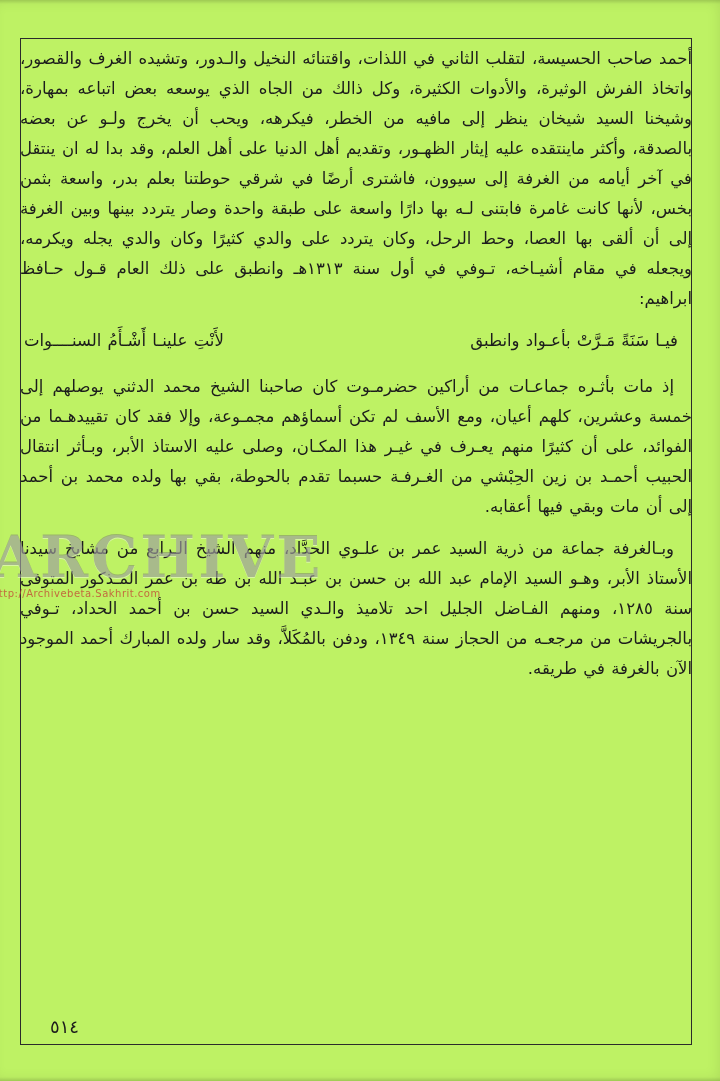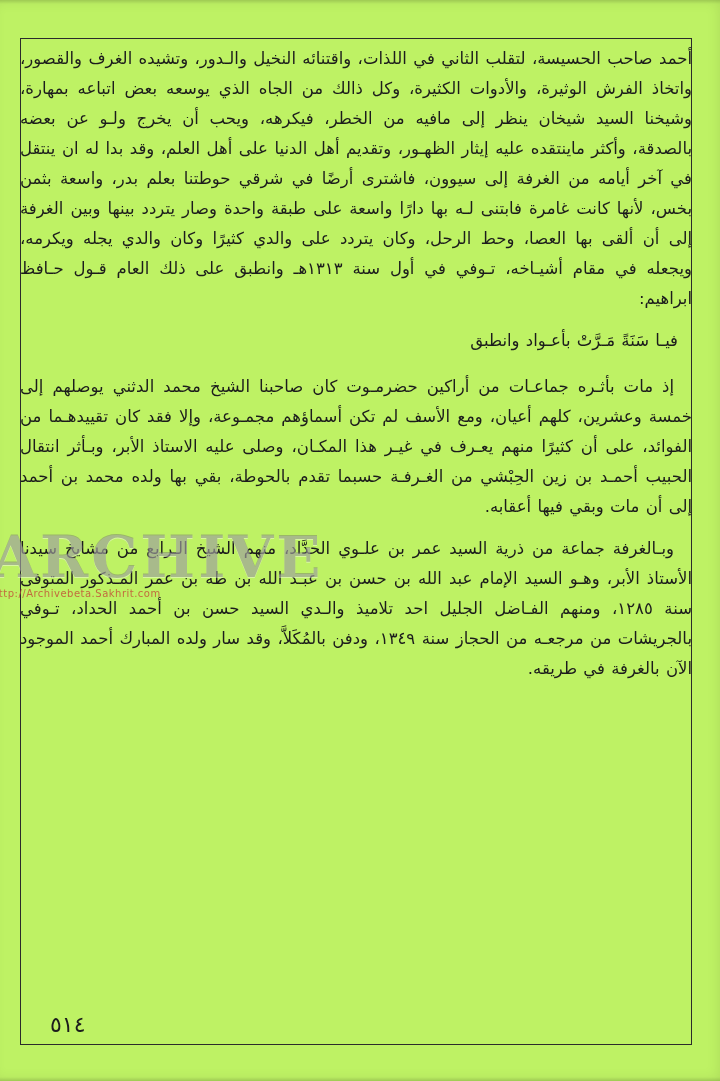--- a/index.html
+++ b/index.html
@@ -54,21 +54,21 @@
     align-items: baseline;
     margin: 6px 0 16px 0;
     padding: 0 14px 0 4px;
     font-size: 16.5px;
   }
   .verse span { white-space: nowrap; }
   .page-number {
     position: absolute;
     bottom: 44px;
     left: 58px;
-    font-size: 22px;
+    font-size: 18px;
     color: #1c1c1c;
     direction: rtl;
   }
   .watermark {
     position: absolute;
     top: 528px;
     left: 0;
     right: 0;
     text-align: left;
     pointer-events: none;
@@ -106,20 +106,21 @@
 <div class="page">
   <div class="scan-edge-top"></div>
 
   <div class="frame"></div>
 
   <div class="content">
     <p class="para flush">أحمد صاحب الحسيسة، لتقلب الثاني في اللذات، واقتنائه النخيل والـدور، وتشيده الغرف والقصور، واتخاذ الفرش الوثيرة، والأدوات الكثيرة، وكل ذالك من الجاه الذي يوسعه بعض اتباعه بمهارة، وشيخنا السيد شيخان ينظر إلى مافيه من الخطر، فيكرهه، ويحب أن يخرج ولـو عن بعضه بالصدقة، وأكثر ماينتقده عليه إيثار الظهـور، وتقديم أهل الدنيا على أهل العلم، وقد بدا له ان ينتقل في آخر أيامه من الغرفة إلى سيوون، فاشترى أرضًا في شرقي حوطتنا بعلم بدر، واسعة بثمن بخس، لأنها كانت غامرة فابتنى لـه بها دارًا واسعة على طبقة واحدة وصار يتردد بينها وبين الغرفة إلى أن ألقى بها العصا، وحط الرحل، وكان يتردد على والدي كثيرًا وكان والدي يجله ويكرمه، ويجعله في مقام أشيـاخه، تـوفي في أول سنة ١٣١٣هـ وانطبق على ذلك العام قـول حـافظ ابراهيم:</p>
 
     <div class="verse">
       <span>فيـا سَنَةً مَـرَّتْ بأعـواد وانطبق</span>
+      <span>لأَنْتِ علينـا أَشْـأَمُ السنــــوات</span>
     </div>
 
     <p class="para">إذ مات بأثـره جماعـات من أراكين حضرمـوت كان صاحبنا الشيخ محمد الدثني يوصلهم إلى خمسة وعشرين، كلهم أعيان، ومع الأسف لم تكن أسماؤهم مجمـوعة، وإلا فقد كان تقييدهـما من الفوائد، على أن كثيرًا منهم يعـرف في غيـر هذا المكـان، وصلى عليه الاستاذ الأبر، وبـأثر انتقال الحبيب أحمـد بن زين الحِبْشي من الغـرفـة حسبما تقدم بالحوطة، بقي بها ولده محمد بن أحمد إلى أن مات وبقي فيها أعقابه.</p>
 
     <p class="para">وبـالغرفة جماعة من ذرية السيد عمر بن علـوي الحدَّاد، منهم الشيخ الـرابع من مشايخ سيدنا الأستاذ الأبر، وهـو السيد الإمام عبد الله بن حسن بن عبـد الله بن طه بن عمر المـذكور المتوفى سنة ١٢٨٥، ومنهم الفـاضل الجليل احد تلاميذ والـدي السيد حسن بن أحمد الحداد، تـوفي بالجريشات من مرجعـه من الحجاز سنة ١٣٤٩، ودفن بالمُكَلاَّ، وقد سار ولده المبارك أحمد الموجود الآن بالغرفة في طريقه.</p>
 
 
   </div>
 
   <div class="page-number">٥١٤</div>

